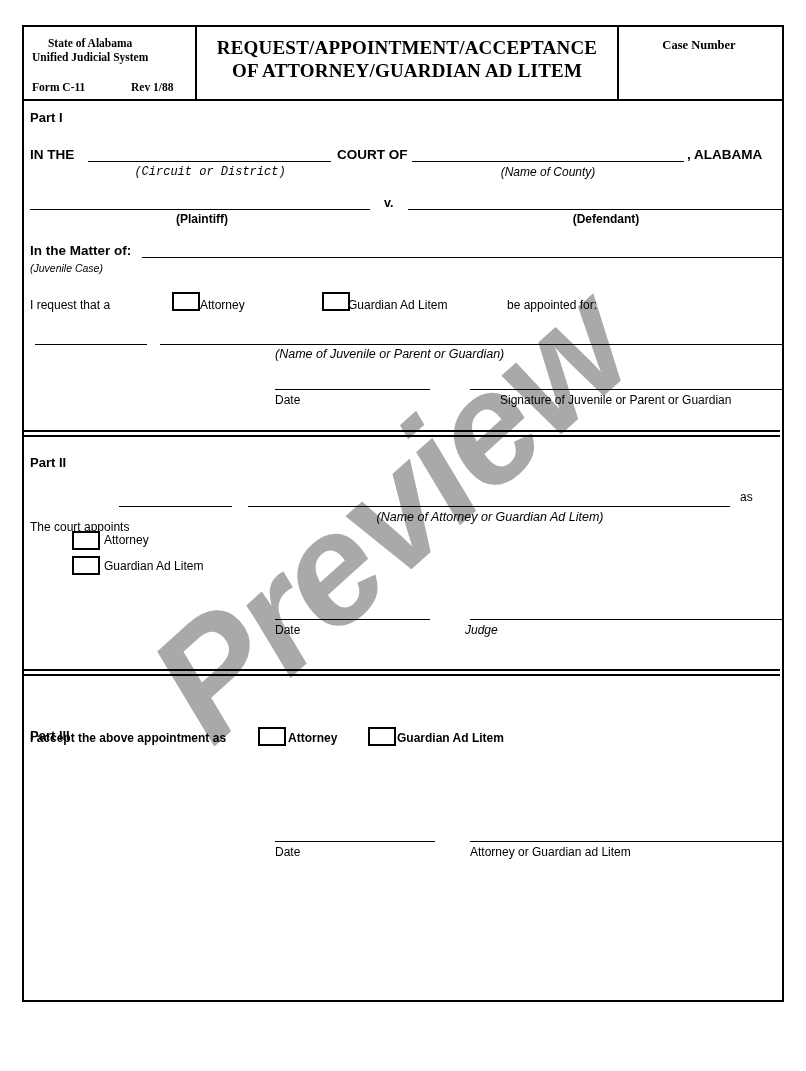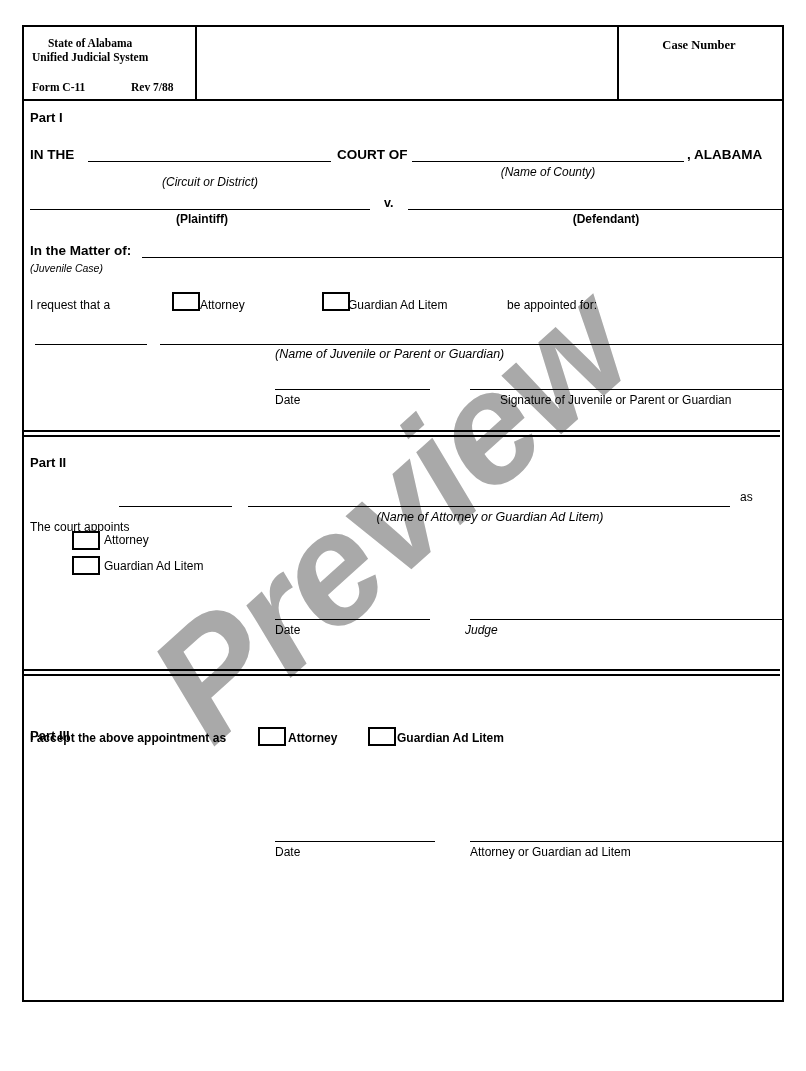--- a/index.html
+++ b/index.html
@@ -41,34 +41,38 @@
 
   <div class="vline" style="left:195px;top:25px;height:76px;"></div>
   <div class="vline" style="left:617px;top:25px;height:76px;"></div>
   <div class="hline" style="left:22px;top:99px;width:760px;"></div>
 
   <div class="t serif hdr-small" style="left:32px;top:37px;">
     <div>State of Alabama</div>
     <div>Unified Judicial System</div>
   </div>
   <div class="t serif hdr-small" style="left:32px;top:81px;">Form C-11</div>
-  <div class="t serif hdr-small" style="left:131px;top:81px;">Rev 7/88</div>
+  <div class="t serif hdr-small" style="left:131px;top:81px;">Rev 1/88</div>
 
+  <div class="t serif title center" style="left:197px;top:36px;width:420px;white-space:normal;">
+    <div>REQUEST/APPOINTMENT/ACCEPTANCE</div>
+    <div>OF ATTORNEY/GUARDIAN AD LITEM</div>
+  </div>
 
   <div class="t serif b center" style="left:619px;top:38px;width:160px;font-size:12.5px;">Case Number</div>
   <div class="abs" style="left:619px;top:55px;width:160px;height:40px;"></div>
 
   <div class="t part-h" style="left:30px;top:110px;">Part I</div>
 
   <div class="t b" style="left:30px;top:147px;font-size:13.5px;">IN THE</div>
   <div class="fld" style="left:88px;top:161px;width:243px;"></div>
   <div class="t b" style="left:337px;top:147px;font-size:13.5px;">COURT OF</div>
   <div class="fld" style="left:412px;top:161px;width:272px;"></div>
   <div class="t b" style="left:687px;top:147px;font-size:13.5px;">, ALABAMA</div>
-  <div class="t it cap center" style="left:120px;top:175px;width:180px;">(Circuit or District)</div>
+  <div class="t it cap center" style="left:120px;top:165px;width:180px;font-family:Liberation Mono, monospace;">(Circuit or District)</div>
   <div class="t it cap center" style="left:458px;top:165px;width:180px;">(Name of County)</div>
 
   <div class="fld" style="left:30px;top:209px;width:340px;"></div>
   <div class="t b" style="left:384px;top:196px;font-size:12.5px;">v.</div>
   <div class="fld" style="left:408px;top:209px;width:376px;"></div>
   <div class="t b cap center" style="left:112px;top:212px;width:180px;">(Plaintiff)</div>
   <div class="t b cap center" style="left:516px;top:212px;width:180px;">(Defendant)</div>
 
   <div class="t b" style="left:30px;top:243px;font-size:13.5px;">In the Matter of:</div>
   <div class="fld" style="left:142px;top:257px;width:642px;"></div>

